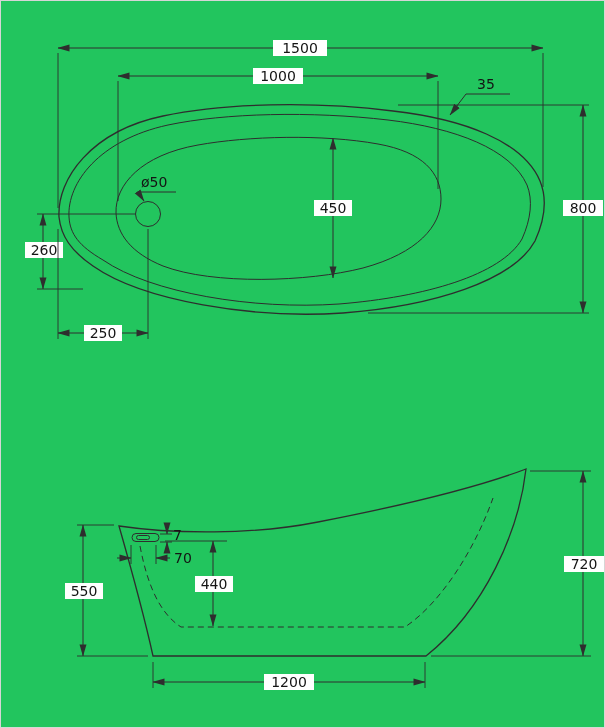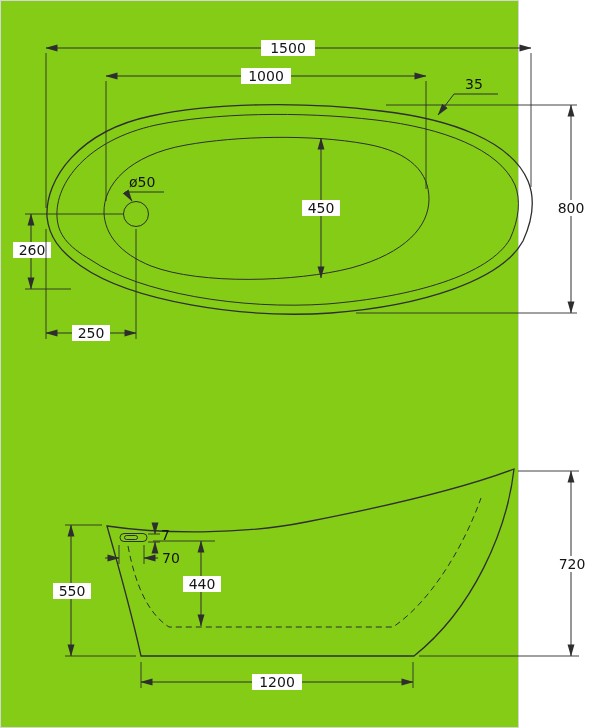--- a/index.html
+++ b/index.html
@@ -1,23 +1,24 @@
 <!DOCTYPE html>
 <html><head>
 <meta charset="utf-8">
 <style>
   html, body { margin: 0; padding: 0; background: #ffffff; }
   .sheet {
     position: relative;
-    width: 519px;
+    width: 605px;
     height: 728px;
-    background: #84cc16;
+    background: #22c55e;
     border: 1px solid #d6d6d6;
     box-sizing: border-box;
     font-family: "DejaVu Sans", "Liberation Sans", sans-serif;
+    padding-left: 12px;
   }
   svg { display: block; }
   .outline { fill: none; stroke: #2e2e2e; stroke-width: 1.3; }
   .thin    { fill: none; stroke: #2e2e2e; stroke-width: 1; }
   .dash    { fill: none; stroke: #2e2e2e; stroke-width: 1; stroke-dasharray: 6 4; }
   .dim     { stroke: #2e2e2e; stroke-width: 1; fill: none; }
   .ext     { stroke: #2e2e2e; stroke-width: 0.9; fill: none; }
   .lbl     { font: 14px "DejaVu Sans", "Liberation Sans", sans-serif; fill: #141414; }
   .lblbg   { fill: #ffffff; }
 </style>

